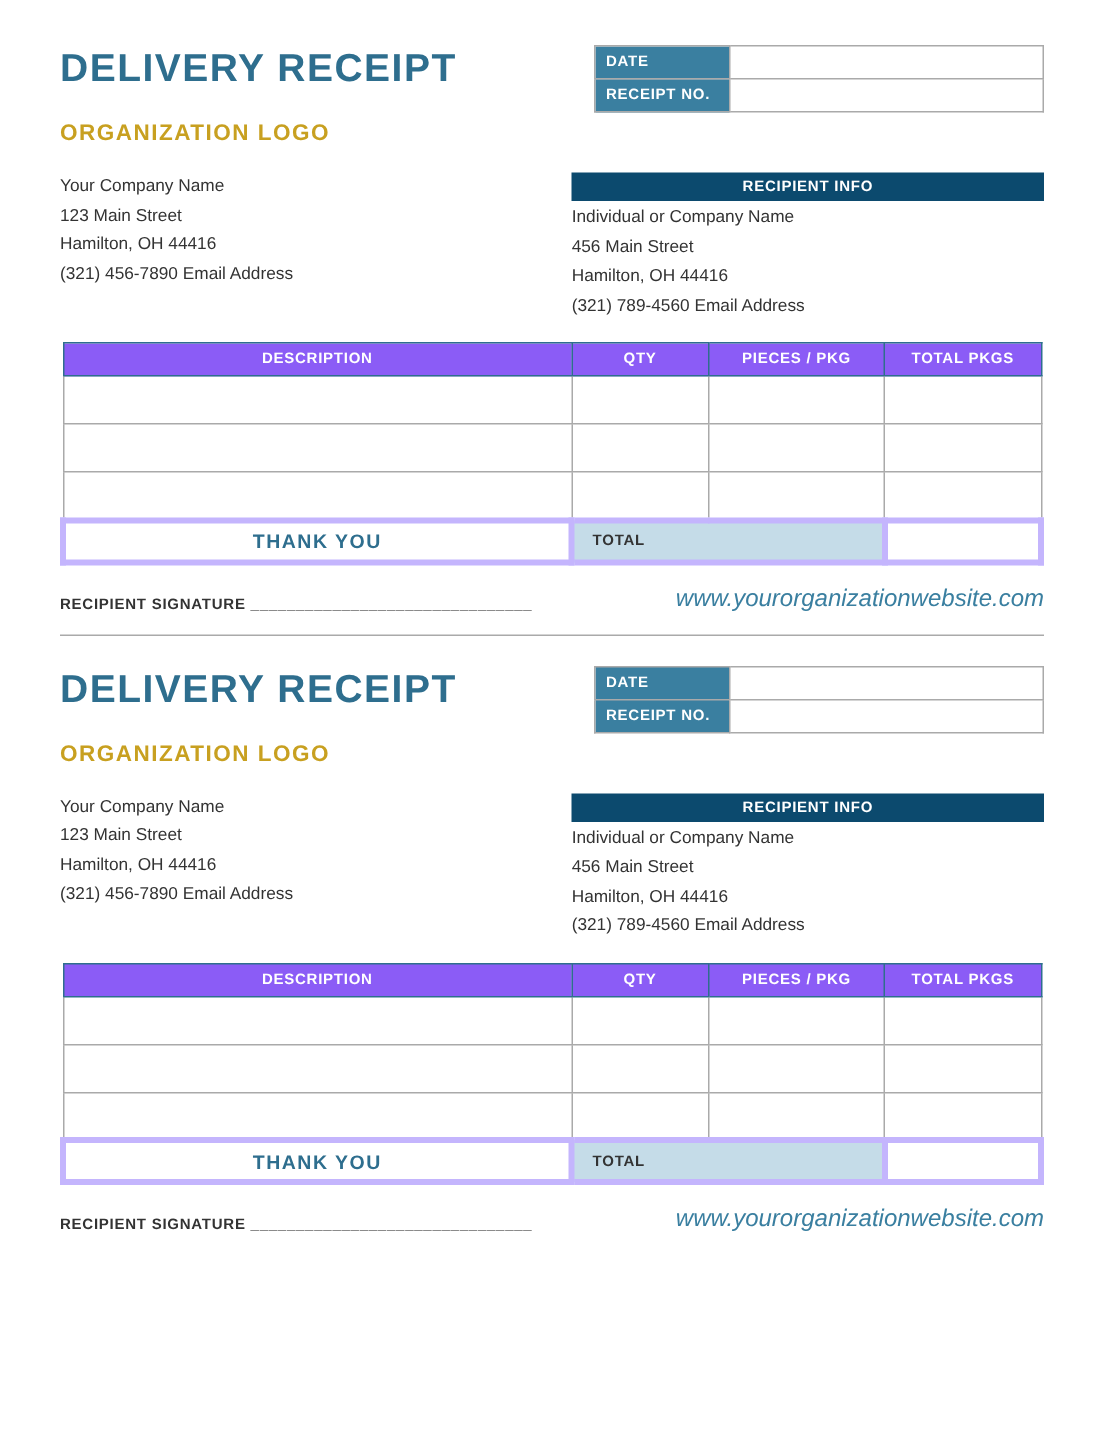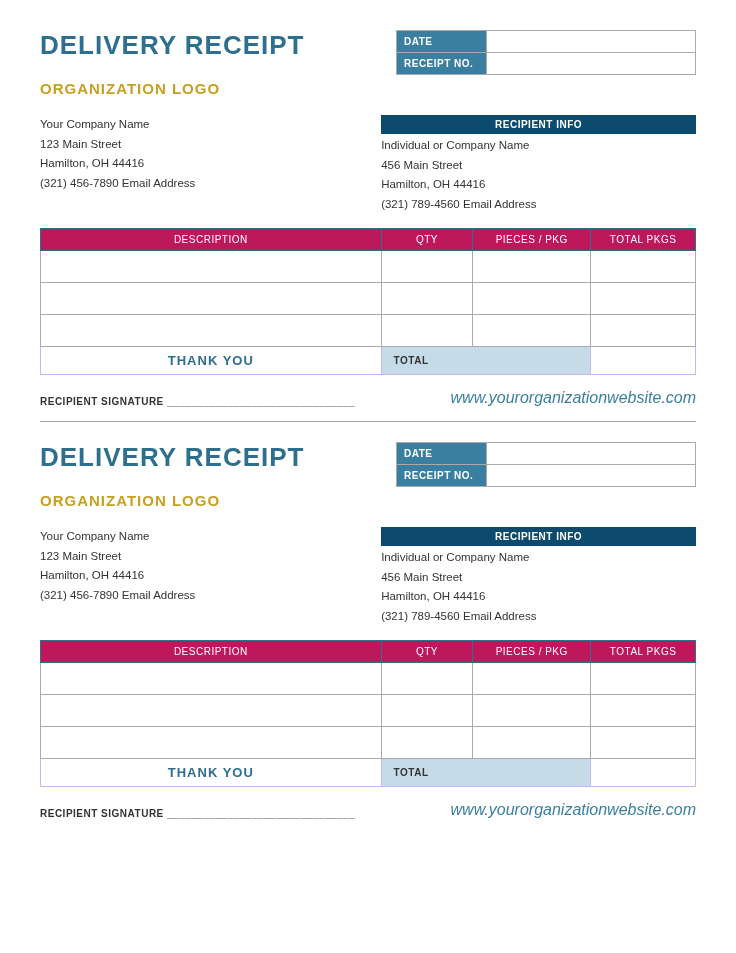--- a/index.html
+++ b/index.html
@@ -109,24 +109,24 @@
       color: #333;
     }
 
     .items-table {
       width: 100%;
       border-collapse: collapse;
       margin-bottom: 0;
     }
 
     .items-table thead tr th {
-      background-color: #be185d;
+      background-color: #8b5cf6;
       color: #fff;
       font-size: 10px;
-      font-weight: 400;
+      font-weight: 700;
       text-transform: uppercase;
       letter-spacing: 0.5px;
       padding: 5px 8px;
       border: 1px solid #2e6e8e;
       text-align: center;
     }
 
     .items-table thead tr th.desc-col {
       width: 52%;
       text-align: center;
@@ -139,21 +139,21 @@
       border: 1px solid #aaa;
       height: 28px;
       background: #fff;
     }
 
     .items-table tbody tr.data-row td {
       height: 32px;
     }
 
     .items-table tfoot tr td {
-      border: 1px solid #c4b5fd;
+      border: 4px solid #c4b5fd;
       height: 28px;
       margin-top: 42px;
     }
 
     .thank-you-cell {
       text-align: center;
       font-weight: 700;
       font-size: 13px;
       color: #2e6e8e;
       letter-spacing: 1px;

